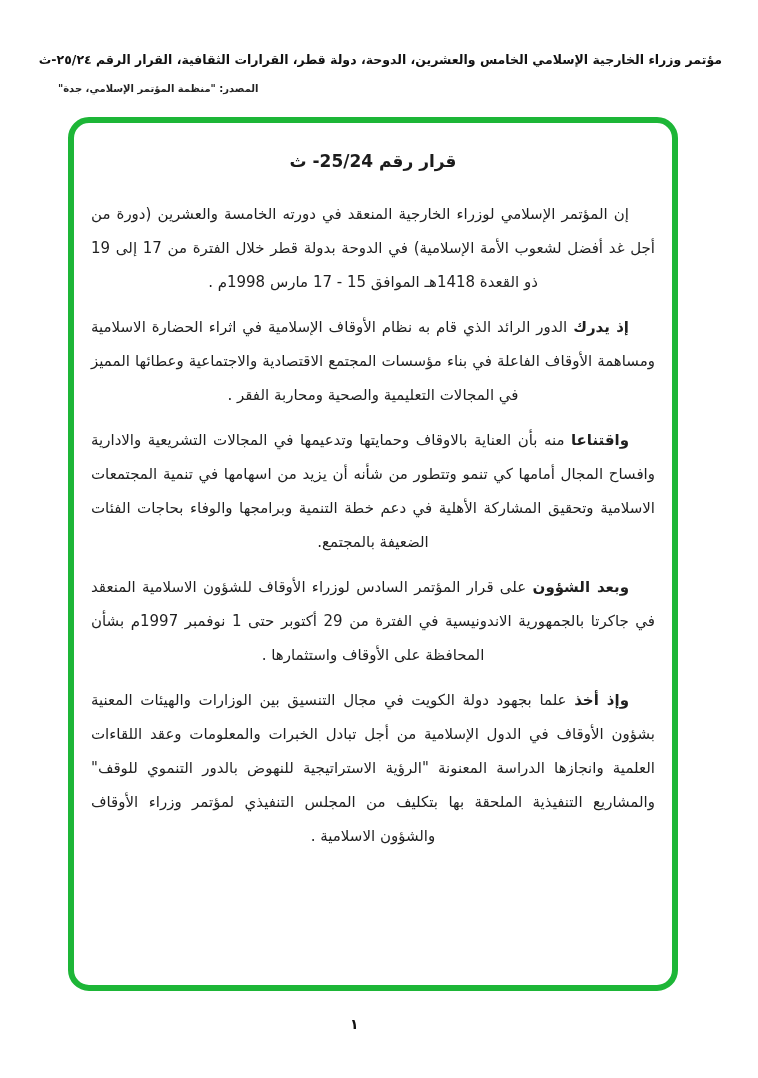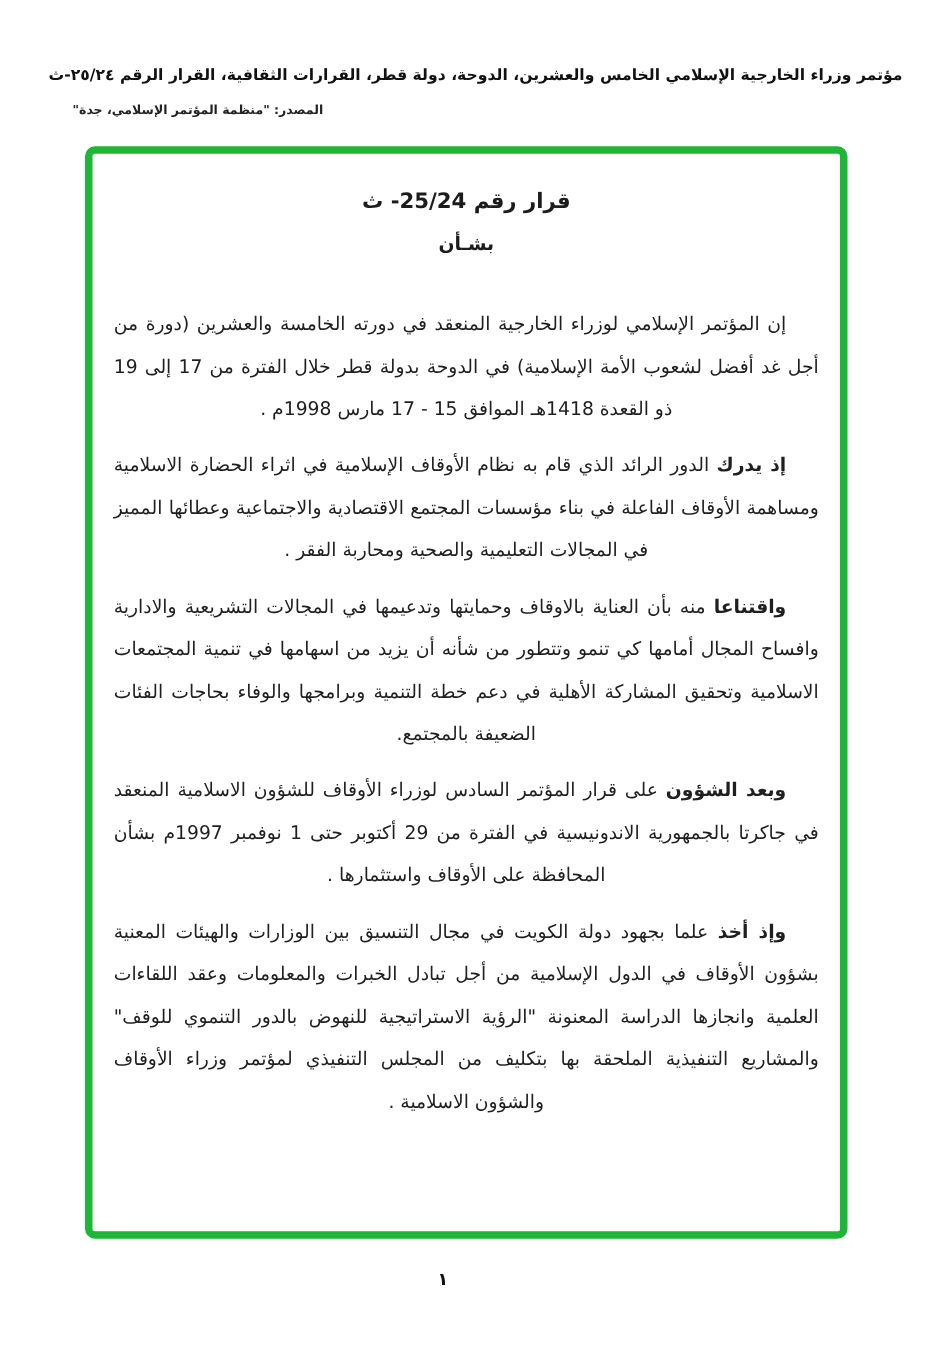--- a/index.html
+++ b/index.html
@@ -29,31 +29,31 @@
     font-size: 10px;
     font-weight: bold;
     color: #222;
     white-space: nowrap;
   }
   .doc-frame {
     position: absolute;
     left: 68px; top: 117px;
     width: 610px; height: 874px;
     border: 6px solid #a3a3a3;
-    border-radius: 8px;
+    border-radius: 21px;
     padding: 28px 17px 10px 17px;
     direction: rtl;
     overflow: hidden;
     background: #ffffff;
   }
   .title-block { text-align: center; }
   .title-line1 { font-size: 17px; font-weight: bold; margin-bottom: 15px; letter-spacing: 0.2px; }
   .title-line2 { font-size: 15px; font-weight: bold; margin-bottom: 15px; }
   .title-line3 { font-size: 16.5px; font-weight: bold; }
-  .body-text { margin-top: 38px; }
+  .body-text { margin-top: 26px; }
   .para {
     font-size: 15px;
     line-height: 34px;
     text-align: justify;
     text-align-last: center;
     text-indent: 26px;
     margin-bottom: 11px;
     color: #1f1f1f;
   }
   .para:last-child { margin-bottom: 0; }
@@ -70,21 +70,20 @@
 <body>
 
 <div class="scan-header-line1">مؤتمر وزراء الخارجية الإسلامي الخامس والعشرين، الدوحة، دولة قطر، القرارات الثقافية، القرار الرقم ٢٥/٢٤-ث</div>
 
 <div class="scan-header-line2">المصدر:  "منظمة المؤتمر الإسلامي، جدة"</div>
 
 <div class="doc-frame" style="border-color: rgb(29, 182, 55);">
 
   <div class="title-block">
     <div class="title-line1">قرار رقم 25/24- ث</div>
-    <div class="title-line2">بشـأن</div>
   </div>
 
   <div class="body-text">
     <p class="para"><b></b><span>إن المؤتمر الإسلامي لوزراء الخارجية المنعقد في دورته الخامسة والعشرين (دورة من أجل غد أفضل لشعوب الأمة الإسلامية) في الدوحة بدولة قطر خلال الفترة من 17 إلى 19 ذو القعدة 1418هـ الموافق 15 - 17 مارس 1998م .</span></p>
 
 
     <p class="para"><b>إذ يدرك</b><span> الدور الرائد الذي قام به نظام الأوقاف الإسلامية في اثراء الحضارة الاسلامية ومساهمة الأوقاف الفاعلة في بناء مؤسسات المجتمع الاقتصادية والاجتماعية وعطائها المميز في المجالات التعليمية والصحية ومحاربة الفقر .</span></p>
 
     <p class="para"><b>واقتناعا</b><span> منه بأن العناية بالاوقاف وحمايتها وتدعيمها في المجالات التشريعية والادارية وافساح المجال أمامها كي تنمو وتتطور من شأنه أن يزيد من اسهامها في تنمية المجتمعات الاسلامية وتحقيق المشاركة الأهلية في دعم خطة التنمية وبرامجها والوفاء بحاجات الفئات الضعيفة بالمجتمع.</span></p>
 

